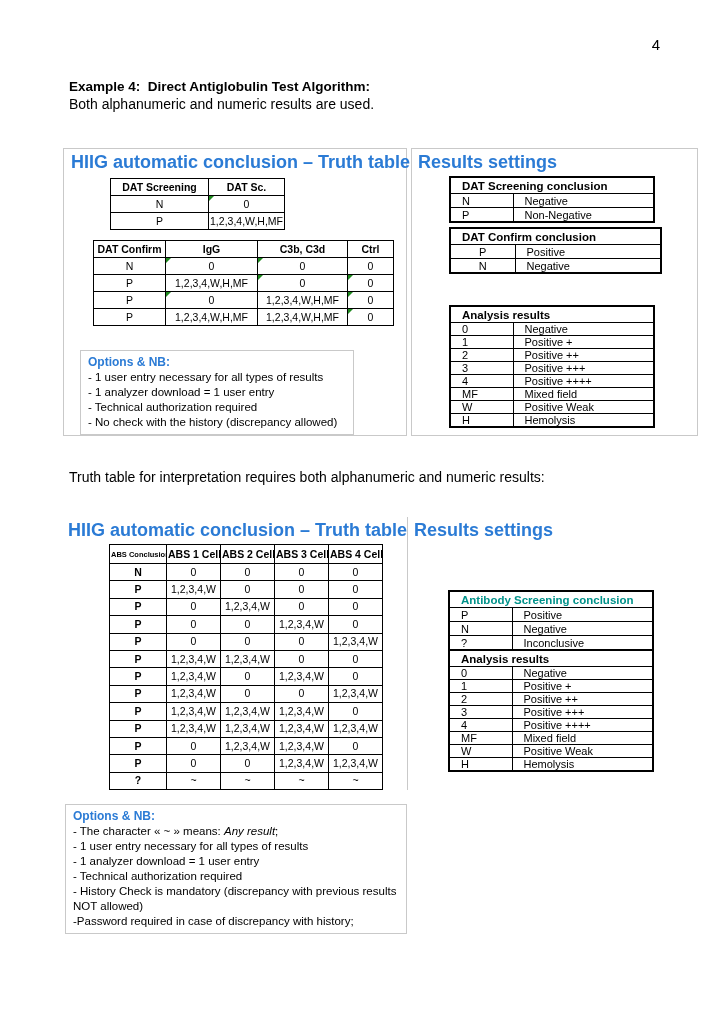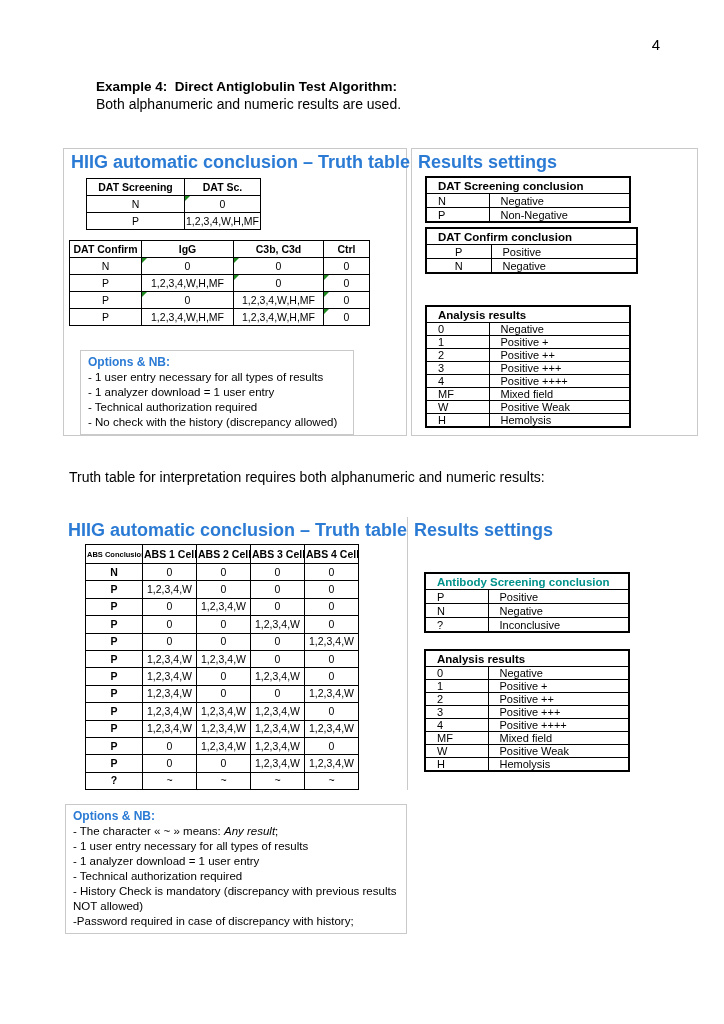--- a/index.html
+++ b/index.html
@@ -15,21 +15,21 @@
   }
   .abs{position:absolute;}
   .pagenum{left:634px;top:36px;width:26px;text-align:right;font-size:15px;}
   .ex-title{font-weight:bold;font-size:13.5px;white-space:pre-wrap;}
   .ex-sub{font-size:14px;margin-top:2px;white-space:pre-wrap;}
   .h-blue{color:var(--blue);font-weight:bold;font-size:18px;white-space:nowrap;}
   .h-teal{color:var(--teal);}
   .box{border:1px solid var(--boxline);background:#fff;}
   .vline{width:1px;background:var(--boxline);}
 
-  table{border-collapse:collapse;table-layout:fixed;}
+  table{border-collapse:collapse;table-layout:fixed;margin-left:24px;}
   th,td{overflow:hidden;white-space:nowrap;}
 
   
   .truth{border:1.5px solid #000;}
   .truth th,.truth td{border:1px solid #000;font-size:10.5px;text-align:center;padding:1px 1px;height:14px;line-height:13px;}
   .truth th{font-weight:bold;}
   td.has-tri{position:relative;}
   .tri{position:absolute;left:0;top:0;width:0;height:0;
        border-top:5px solid var(--green);border-right:5px solid transparent;}
 
@@ -53,21 +53,21 @@
   .options ul{list-style:none;margin:0;padding:0;}
   .options li{margin:0;padding:0;white-space:normal;}
 </style>
 </head>
 <body>
 
 <div class="page">
 
   <div class="abs pagenum">4</div>
 
-  <div class="abs" style="left:69px;top:79px;width:560px;margin-left:27px;">
+  <div class="abs" style="left:69px;top:79px;width:560px;">
     <div class="ex-title">Example 4:  Direct Antiglobulin Test Algorithm:</div>
     <div class="ex-sub">Both alphanumeric and numeric results are used.</div>
   </div>
 
   <div class="abs box" style="left:63px;top:148px;width:342px;height:286px;">
     <div class="abs h-blue" style="left:7px;top:3px;">HIIG automatic conclusion – Truth table</div>
 
     <table class="abs truth" style="left:22px;top:29px;width:174px;">
       <colgroup>
           <col style="width:98px">
@@ -354,21 +354,21 @@
         <tr>
           <td>?</td>
           <td>~</td>
           <td>~</td>
           <td>~</td>
           <td>~</td>
         </tr>
       </tbody>
   </table>
 
-  <table class="abs conc" style="left:424px;top:572px;width:204px;border-radius:20px;">
+  <table class="abs conc" style="left:424px;top:590px;width:204px;border-radius:20px;">
     <colgroup>
         <col style="width:63px">
         <col style="width:141px">
       </colgroup>
     <thead>
         <tr>
           <th colspan="2" class="h-teal">Antibody Screening conclusion</th>
         </tr>
       </thead>
     <tbody>

